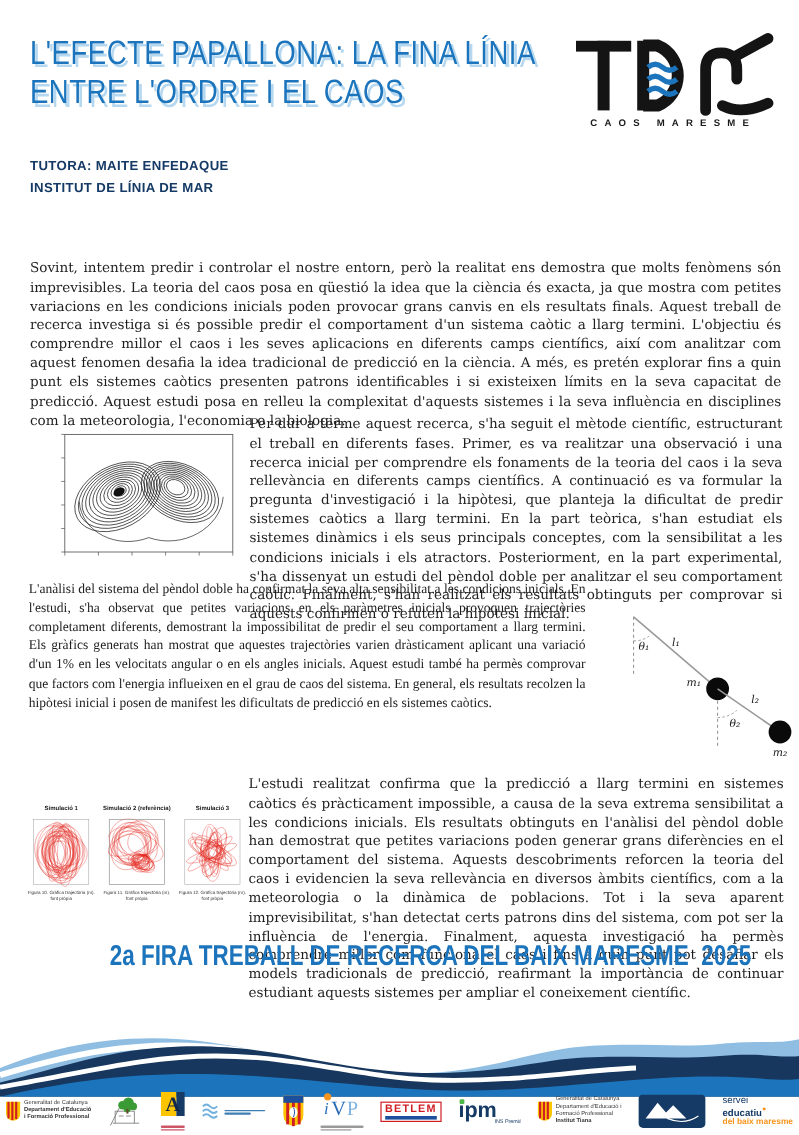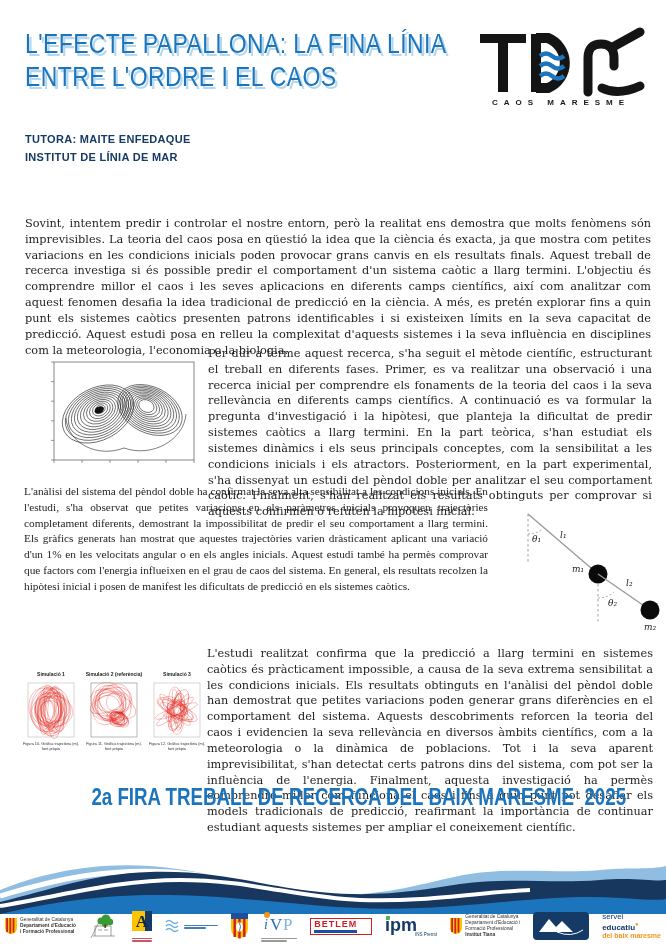--- a/index.html
+++ b/index.html
@@ -51,21 +51,21 @@
   .waves { position:absolute; left:0; top:856px; width:666px; height:58px; }
   .logo-strip {
     position:absolute; left:0; top:906px; width:666px; height:40px;
     display:flex; align-items:center; justify-content:space-between; padding:0 5px;
     background:transparent;
   }
   .logo-item { display:flex; align-items:center; gap:3px; flex:0 0 auto; }
   .gencat-text { font-size:4.8px; color:#333; line-height:1.25; }
   .gencat-text .b { font-weight:bold; }
   .microbar { height:1.5px; background:#9a9a9a; margin-top:1px; border-radius:1px; }
-  .betlem-box { border:1px solid #cf1f25; padding:1px 14px 0 3px; display:flex; flex-direction:column; align-items:center; }
+  .betlem-box { border:1px solid #cf1f25; padding:1px 3px 0 3px; display:flex; flex-direction:column; align-items:center; }
   .betlem-word { color:#cf1f25; font-weight:bold; font-size:9px; letter-spacing:1px; line-height:1; }
   .betlem-strip { width:100%; height:3px; background:#1c4f9c; margin:1px 0 1px 0; }
   .servei { text-align:left; line-height:1.05; }
   .servei .l1 { color:#163a66; font-weight:normal; font-size:8px; }
   .servei .l2 { color:#163a66; font-weight:bold; font-size:8px; }
   .servei .dot { color:#f7941d; font-size:6px; vertical-align:super; }
   .servei .l3 { color:#f7941d; font-size:7px; font-weight:bold; }
 </style>
 </head>
 <body>

